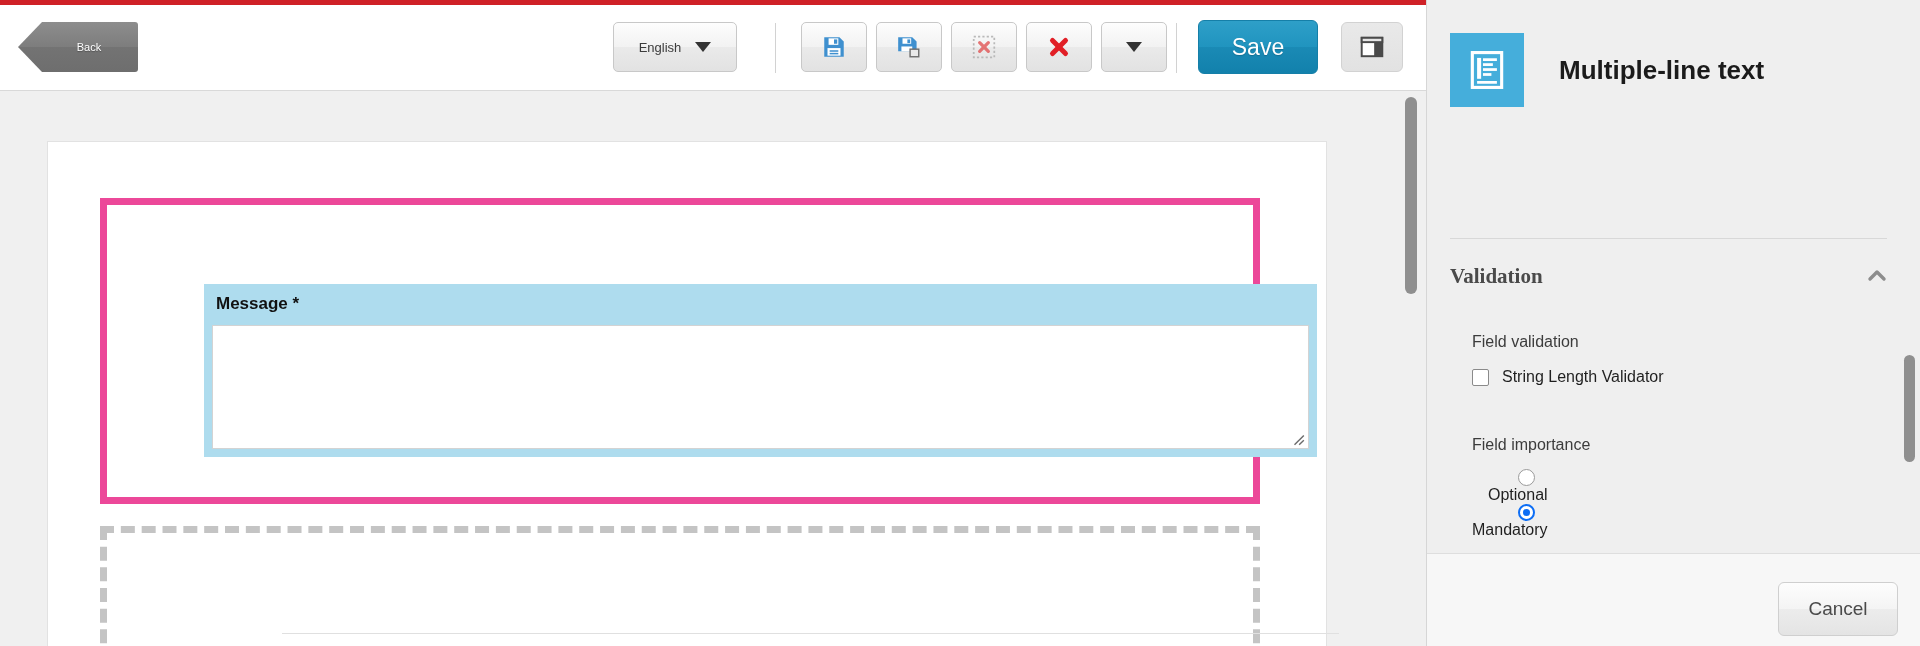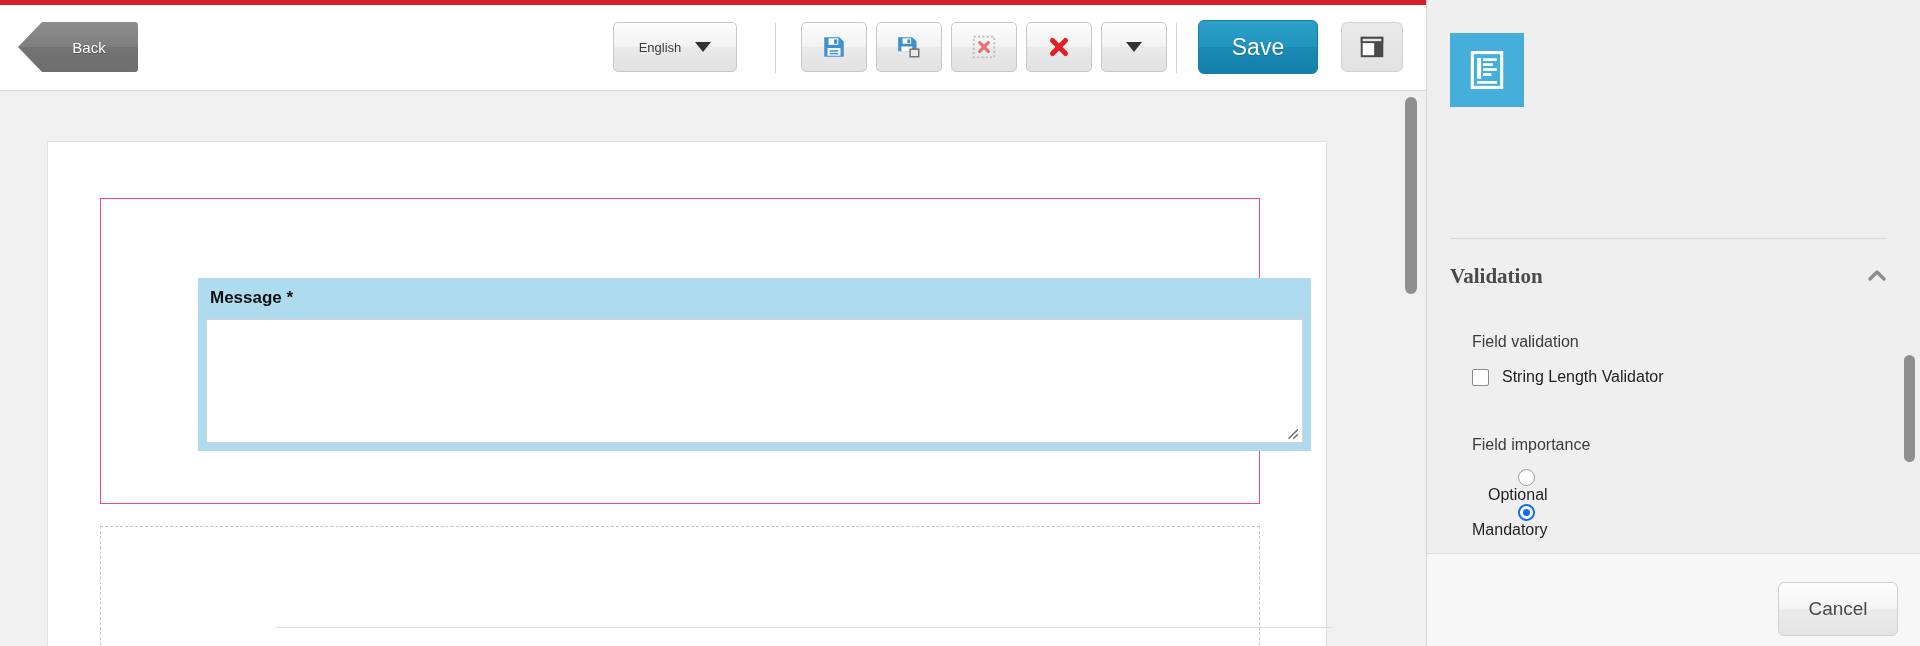--- a/index.html
+++ b/index.html
@@ -32,21 +32,21 @@
     width: 1426px; height: 86px;
     background: #ffffff;
     border-bottom: 1px solid #d9d9d9;
   }
 
   .back-btn {
     position: absolute; left: 18px; top: 17px;
     width: 120px; height: 50px;
     background: linear-gradient(to bottom, #8d8d8d 0%, #7d7d7d 50%, #737373 51%, #6e6e6e 100%);
     color: #ffffff;
-    font-size: 15px;
+    font-size: 11px;
     display: flex; align-items: center; justify-content: center;
     padding-left: 22px;
     border-radius: 3px;
     clip-path: polygon(0% 50%, 24px 0%, 100% 0%, 100% 100%, 24px 100%);
     cursor: pointer;
     text-shadow: 0 1px 1px rgba(0,0,0,.3);
   }
 
   .lang-btn {
     position: absolute; left: 613px; top: 17px;
@@ -113,21 +113,21 @@
   
   .form-canvas {
     position: absolute; left: 47px; top: 136px;
     width: 1280px; height: 520px;
     background: #ffffff;
     border: 1px solid #e2e2e2;
   }
   .form-section {
     position: absolute; left: 52px;
     width: 1160px;
-    border: 1px solid #ec4899;
+    border: 7px solid #ec4899;
     background: #ffffff;
   }
   .form-section.s1 { top: 56px; height: 306px; }
   .form-section.s2 { top: 384px; height: 200px; border-style: dashed; border-color: #c4c4c4; }
 
   .field-selected {
     position: absolute; left: 97px; top: 79px;
     width: 1113px; height: 173px;
     background: #aedcee;
     padding: 10px 0 0 8px;
@@ -405,20 +405,21 @@
           <g fill="#ffffff">
             <rect x="6.6" y="5.4" width="2.2" height="11.4"></rect>
             <rect x="9.8" y="5.6" width="7.6" height="1.5"></rect>
             <rect x="9.8" y="8.3" width="5.4" height="1.5"></rect>
             <rect x="9.8" y="11" width="7.6" height="1.5"></rect>
             <rect x="9.8" y="13.7" width="4.6" height="1.5"></rect>
             <rect x="6.6" y="18" width="10.8" height="1.5"></rect>
           </g>
         </svg>
       </div>
+      <div class="panel-title">Multiple-line text</div>
     </div>
 
     <div class="panel-sep top"></div>
 
     <div class="section-header">
       <span class="section-title">Validation</span>
       <svg class="chev-up" viewBox="0 0 20 20">
         <path d="M3 13 L10 6 L17 13" fill="none" stroke="#8d8d8d" stroke-width="3.4" stroke-linecap="round" stroke-linejoin="round"></path>
       </svg>
     </div>

